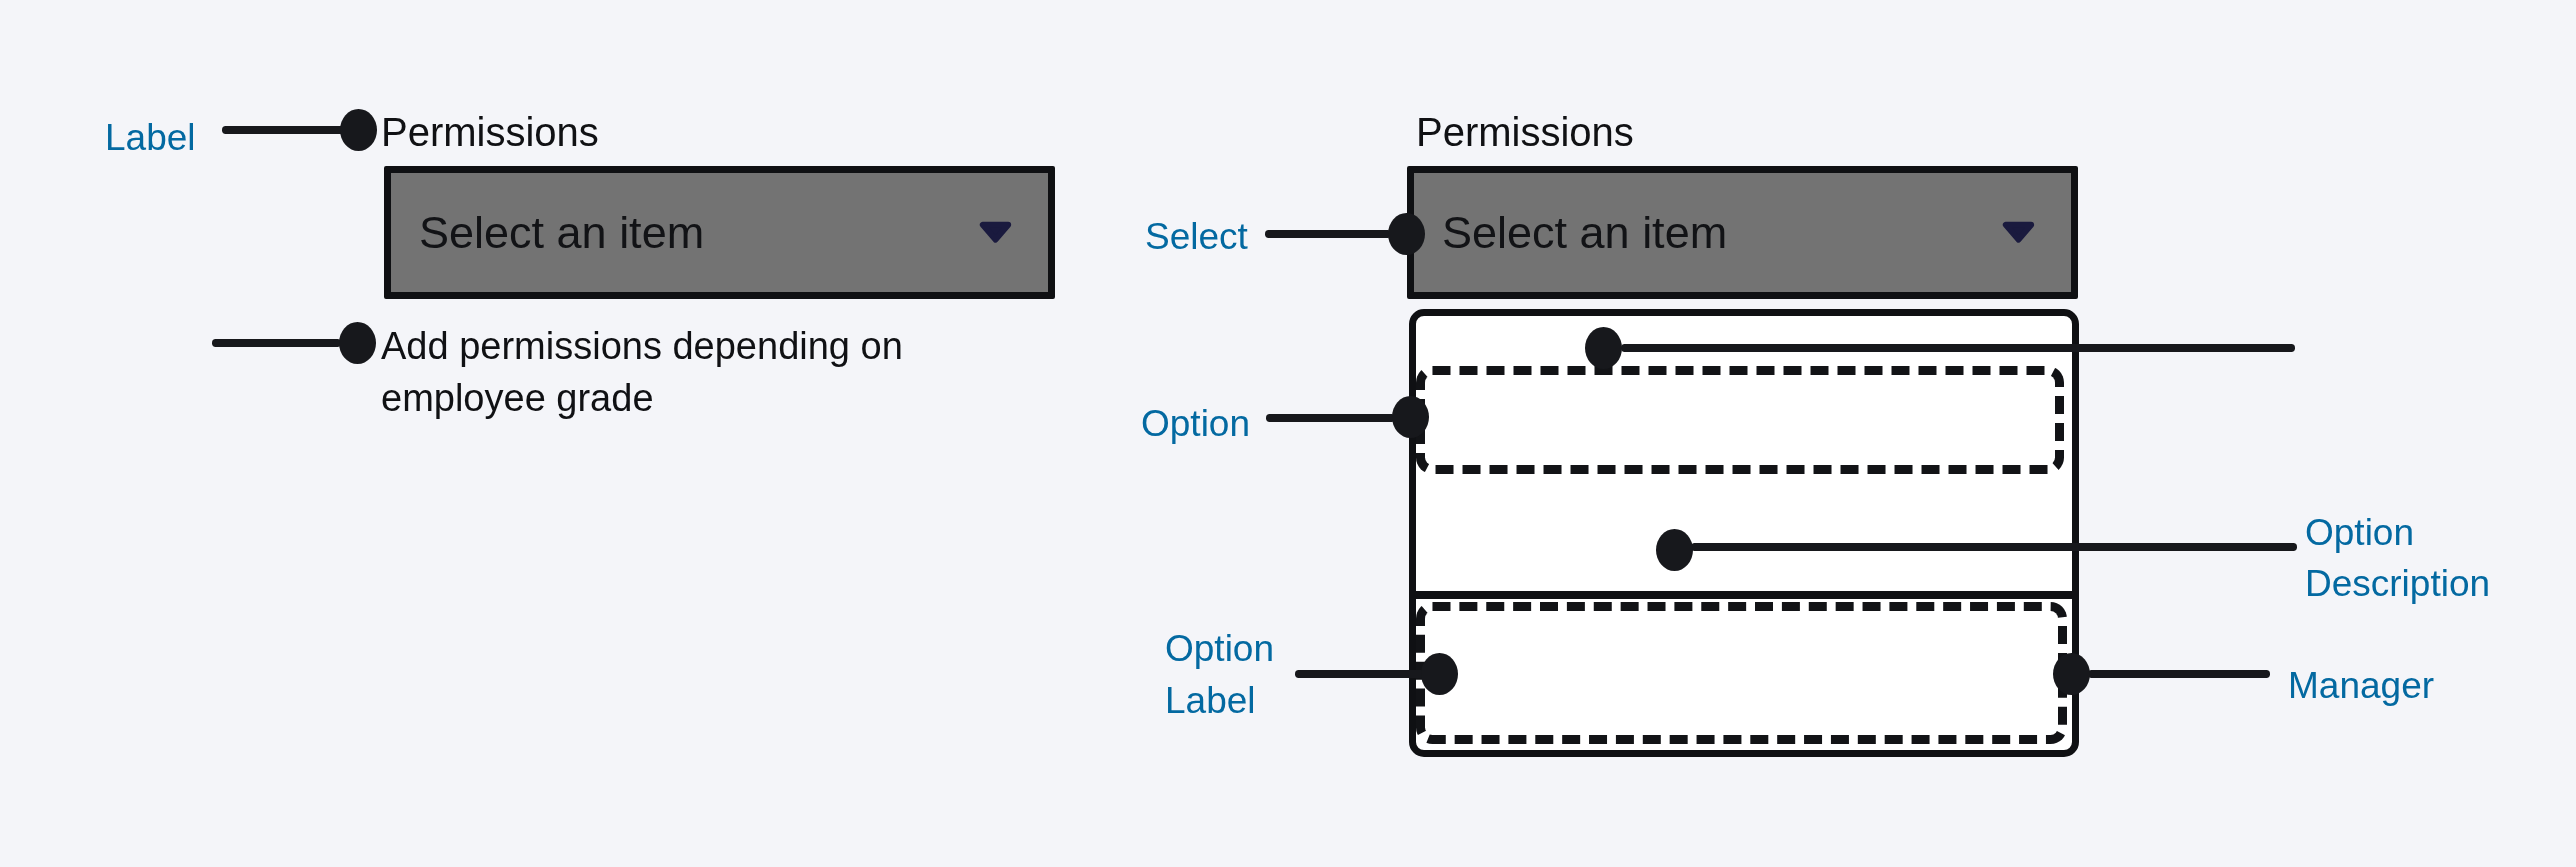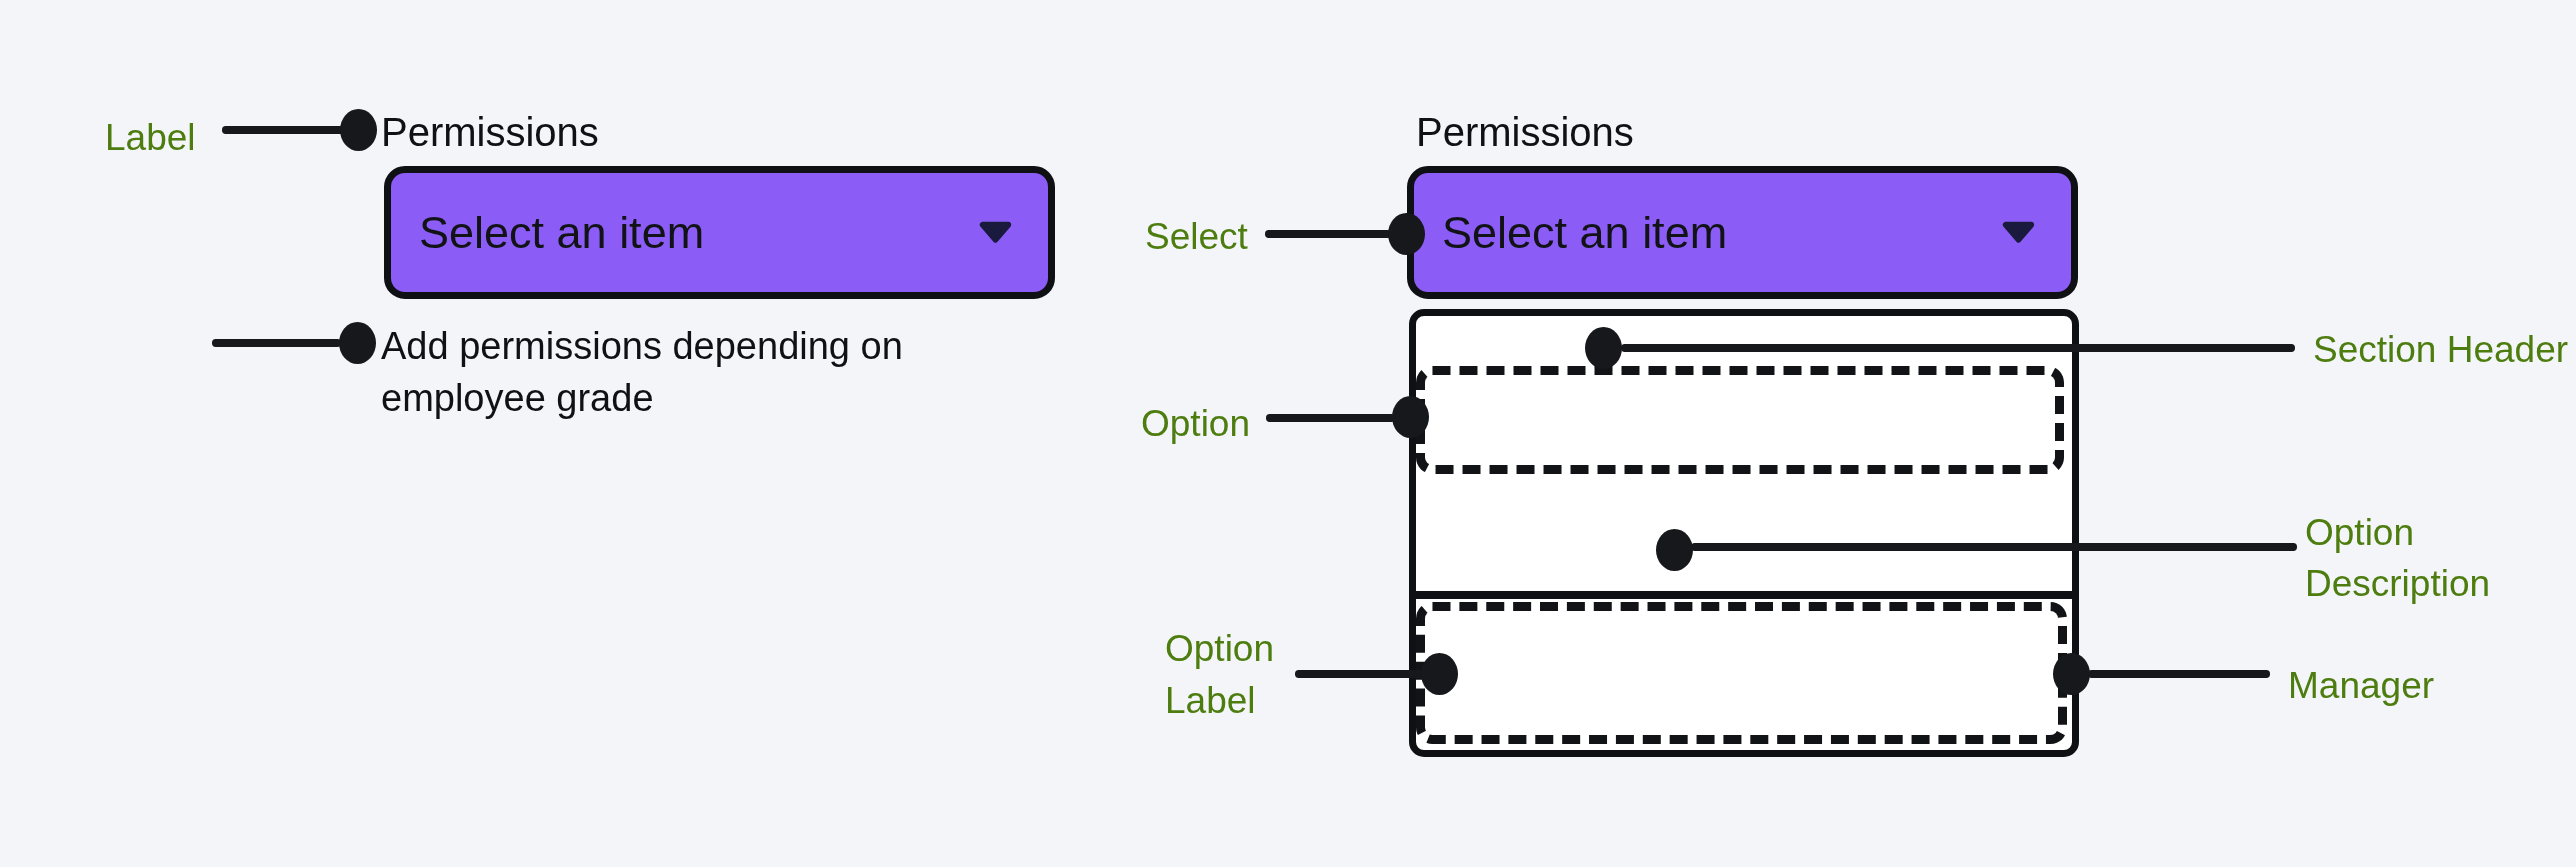--- a/index.html
+++ b/index.html
@@ -7,43 +7,43 @@
     position:relative;
     width:2576px;height:867px;
     background:#f4f5f9;
     font-family:"Liberation Sans", sans-serif;
     overflow:hidden;
   }
   
   .ann{
     position:absolute;
     font-size:37px;line-height:48px;
-    color:#4d7c0f;
+    color:#0369a1;
     white-space:pre-line;
   }
   .callout-line{
     position:absolute;height:7.5px;background:#17181c;border-radius:3.7px;z-index:5;
   }
   .callout-dot{
     position:absolute;width:37px;height:42px;background:#17181c;border-radius:50%;z-index:6;
   }
   
   .big-label{
     position:absolute;font-size:40px;line-height:46px;color:#101114;white-space:nowrap;
   }
   .small-text{
     position:absolute;font-size:23px;line-height:23px;color:#18191d;white-space:nowrap;
   }
   .gray-header{
     position:absolute;font-size:23px;line-height:23px;color:#8c8c8c;white-space:nowrap;
   }
   .select-button{
     position:absolute;width:671px;height:133px;
-    box-sizing:border-box;background:#8b5cf6;
-    border:7.5px solid #0f1013;border-radius:21px;
+    box-sizing:border-box;background:#737373;
+    border:7.5px solid #0f1013;border-radius:2px;
     display:flex;align-items:center;justify-content:space-between;
     padding:0 36px 0 28px;z-index:2;
   }
   .select-button .btn-text{
     font-size:45px;color:#121316;white-space:nowrap;
   }
   .menu-panel{
     position:absolute;left:1409px;top:309px;width:670px;height:448px;
     box-sizing:border-box;background:#ffffff;
     border:7.5px solid #0f1013;border-radius:15px;z-index:1;
@@ -126,21 +126,20 @@
       </div>
     </div>
   </section>
 
   <div class="ann" style="left:1145px;top:213px;">Select</div>
   <div class="callout-line" style="left:1265px;top:230px;width:126px;"></div>
   <div class="callout-dot" style="left:1388px;top:213px;"></div>
 
   <div class="callout-dot" style="left:1585px;top:327px;"></div>
   <div class="callout-line" style="left:1621px;top:344px;width:674px;"></div>
-  <div class="ann" style="left:2313px;top:326px;">Section Header</div>
 
   <div class="ann" style="left:1141px;top:400px;">Option</div>
   <div class="callout-line" style="left:1266px;top:414px;width:129px;"></div>
   <div class="callout-dot" style="left:1392px;top:396px;"></div>
 
   <div class="callout-dot" style="left:1656px;top:529px;"></div>
   <div class="callout-line" style="left:1691px;top:543px;width:606px;"></div>
   <div class="ann" style="left:2305px;top:507px;line-height:51px;">Option
 Description</div>
 

